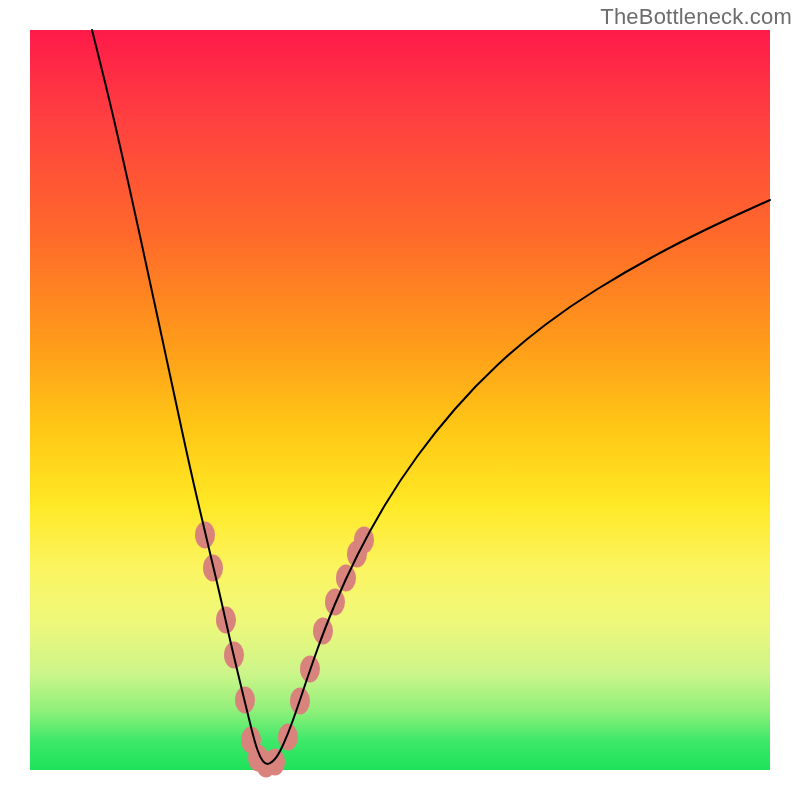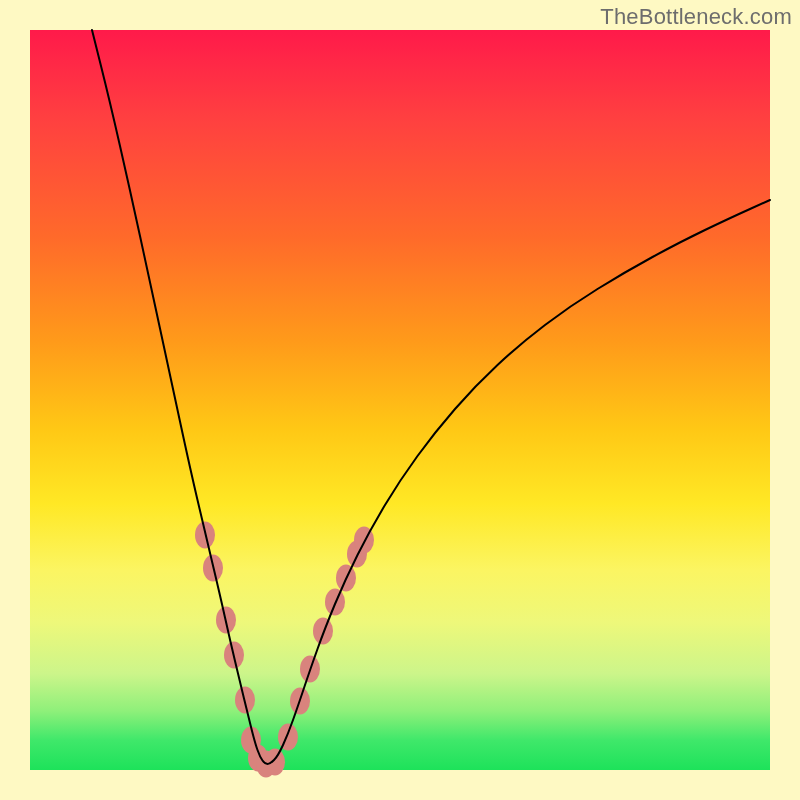--- a/index.html
+++ b/index.html
@@ -8,21 +8,21 @@
     width: 800px;
     height: 800px;
     overflow: hidden;
     background: #000;
     font-family: Arial, Helvetica, sans-serif;
   }
   .stage {
     position: relative;
     width: 800px;
     height: 800px;
-    background: #fef9c3;
+    background: #ffffff;
   }
   .plot-area {
     position: absolute;
     left: 30px;
     top: 30px;
     width: 740px;
     height: 740px;
     
     background: linear-gradient(
       to bottom,

